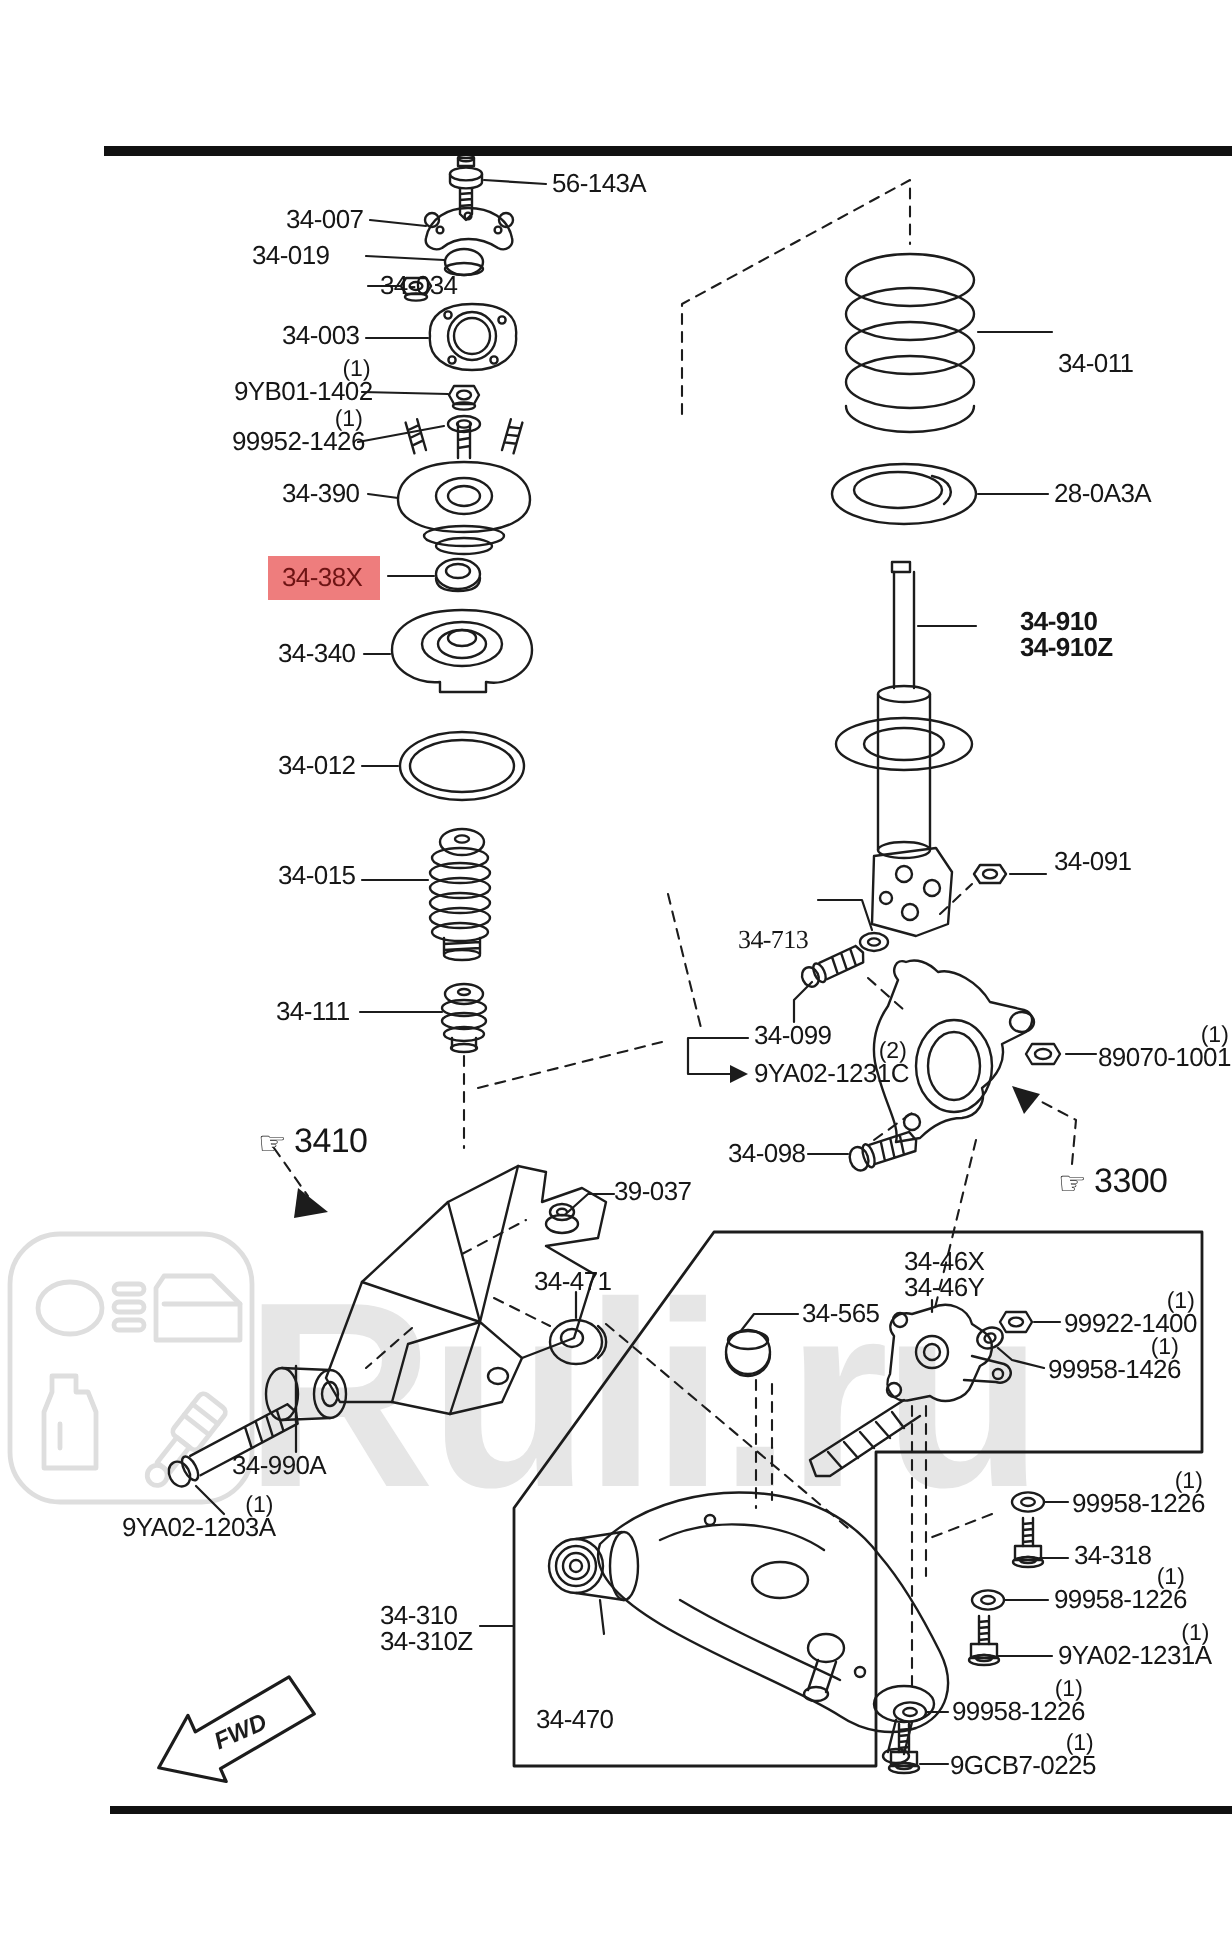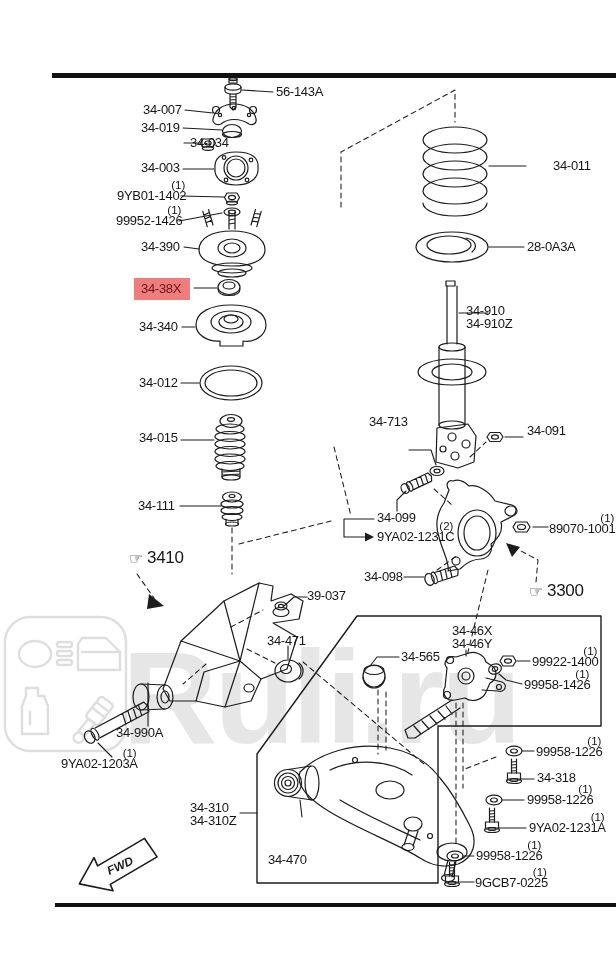--- a/index.html
+++ b/index.html
@@ -406,21 +406,21 @@
   <div class="rule" style="left:52px;top:73px;width:564px;height:4.5px;"></div>
   <div class="rule" style="left:55px;top:903px;width:561px;height:4px;"></div>
 
   <div id="labels">
       <div class="label" style="left: 276px; top: 86px;">
         <span class="pn">56-143A</span>
       </div>
       <div class="label" style="left: 143px; top: 104px;">
         <span class="pn">34-007</span>
       </div>
-      <div class="label" style="left: 141px; top: 122px;">
+      <div class="label" style="left: 126px; top: 122px;">
         <span class="pn">34-019</span>
       </div>
       <div class="label" style="left: 142px; top: 137px; margin-left: 48px;">
         <span class="pn">34-034</span>
       </div>
       <div class="label" style="left: 141px; top: 162px;">
         <span class="pn">34-003</span>
       </div>
       <div class="label" style="left: 117px; top: 190px;">
         <span class="qty">(1)</span>
@@ -441,51 +441,51 @@
       </div>
       <div class="label" style="left: 139px; top: 377px;">
         <span class="pn">34-012</span>
       </div>
       <div class="label" style="left: 139px; top: 432px;">
         <span class="pn">34-015</span>
       </div>
       <div class="label" style="left: 138px; top: 500px;">
         <span class="pn">34-111</span>
       </div>
-      <div class="label" style="left: 529px; top: 160px; margin-left: 24px;">
+      <div class="label" style="left: 529px; top: 176px;">
         <span class="pn">34-011</span>
       </div>
       <div class="label" style="left: 527px; top: 241px;">
         <span class="pn">28-0A3A</span>
       </div>
-      <div class="label" style="left: 466px; top: 305px;">
+      <div class="label" style="left: 510px; top: 305px; font-weight: bold;">
         <span class="pn">34-910</span>
         <span class="pn">34-910Z</span>
       </div>
       <div class="label" style="left: 527px; top: 425px;">
         <span class="pn">34-091</span>
       </div>
-      <div class="label" style="left: 369px; top: 416px;">
+      <div class="label" style="left: 369px; top: 464px; font-family: Liberation Serif, serif;">
         <span class="pn">34-713</span>
       </div>
       <div class="label" style="left: 377px; top: 512px;">
         <span class="pn">34-099</span>
       </div>
       <div class="label" style="left: 377px; top: 531px;">
         <span class="qty">(2)</span>
         <span class="pn">9YA02-1231C</span>
       </div>
       <div class="label" style="left: 549px; top: 523px;">
         <span class="qty">(1)</span>
         <span class="pn">89070-1001</span>
       </div>
       <div class="label" style="left: 364px; top: 571px;">
         <span class="pn">34-098</span>
       </div>
-      <div class="label large" style="left: 129px; top: 550px;"><span class="hand">☞</span><span class="pn">3410</span></div>
+      <div class="label large" style="left: 129px; top: 563px;"><span class="hand">☞</span><span class="pn">3410</span></div>
       <div class="label large" style="left: 529px; top: 583px;"><span class="hand">☞</span><span class="pn">3300</span></div>
       <div class="label" style="left: 307px; top: 590px;">
         <span class="pn">39-037</span>
       </div>
       <div class="label" style="left: 267px; top: 635px;">
         <span class="pn">34-471</span>
       </div>
       <div class="label" style="left: 116px; top: 727px;">
         <span class="pn">34-990A</span>
       </div>

